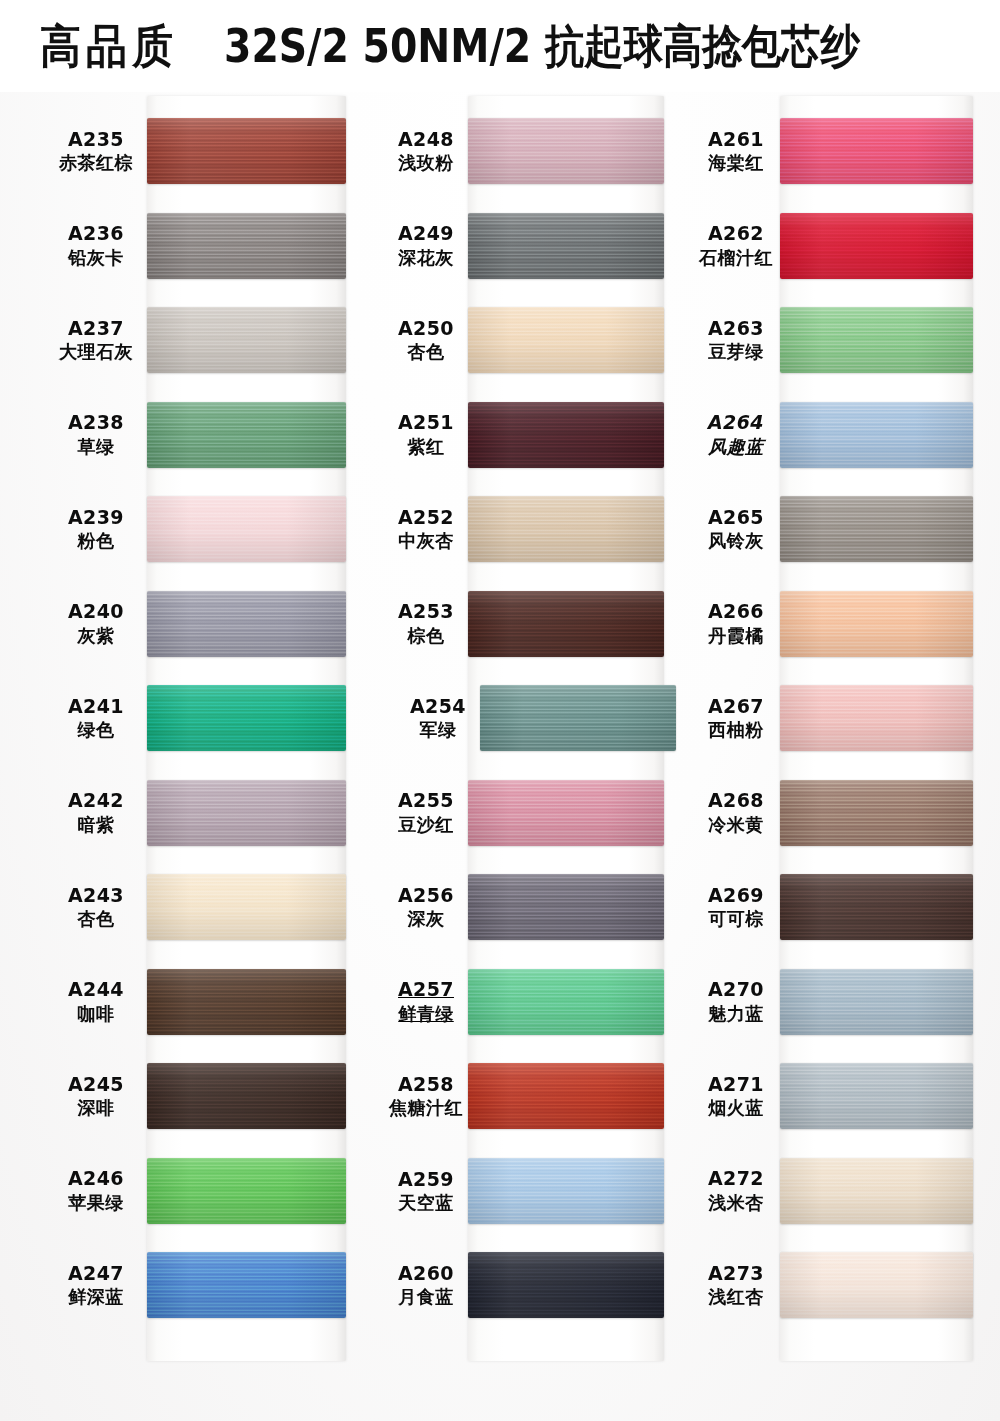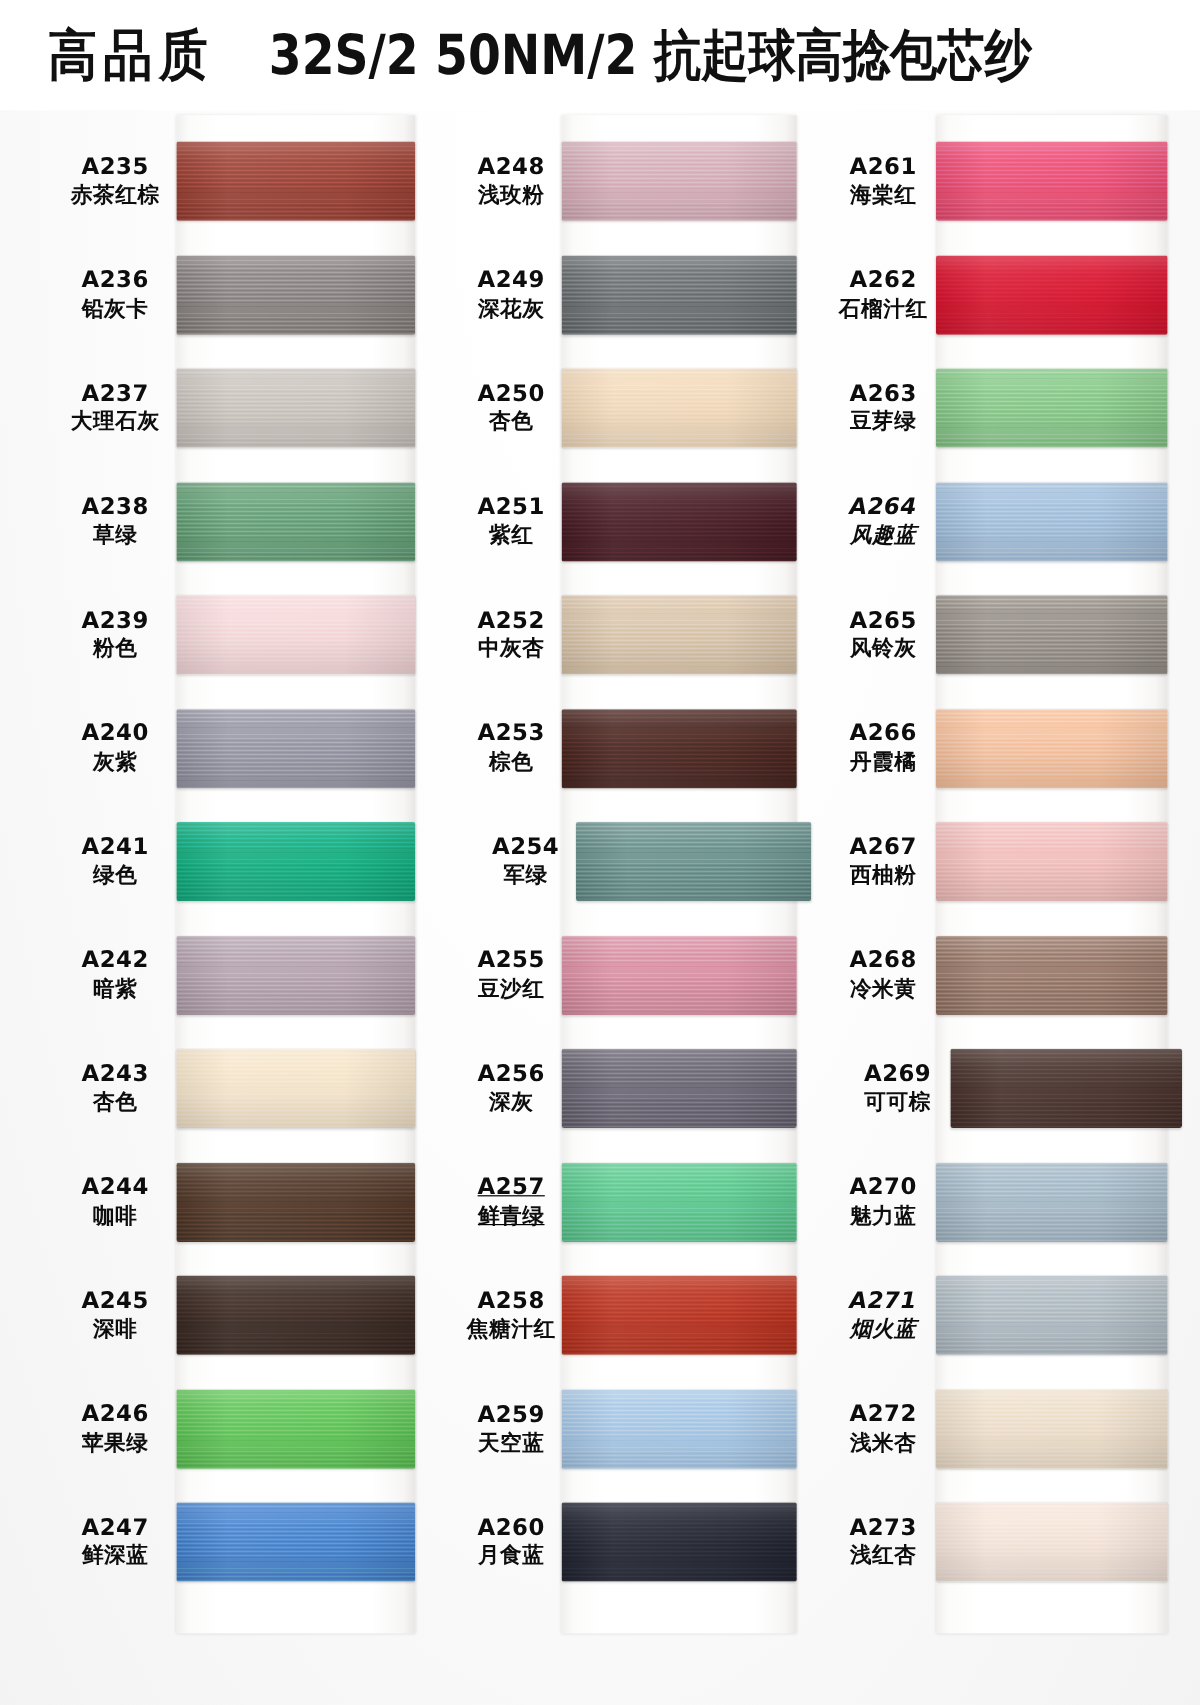--- a/index.html
+++ b/index.html
@@ -551,21 +551,21 @@
           <div class="label">
             <span class="code">A268</span>
             <span class="cname">冷米黄</span>
           </div>
           <div class="yarn" title="A268 冷米黄" style="height: 66px; position: absolute; left: 92px; top: 0px;">
             <div class="base" style="background: rgb(155, 124, 109);"></div>
             <div class="threads"></div>
             <div class="sheen"></div>
           </div>
         </div>
-        <div class="swatch-row" style="position: absolute; top: 778px; left: 12px; height: 66px;">
+        <div class="swatch-row" style="position: absolute; top: 778px; left: 0px; height: 66px;">
           <div class="label">
             <span class="code">A269</span>
             <span class="cname">可可棕</span>
           </div>
           <div class="yarn" title="A269 可可棕" style="height: 66px; position: absolute; left: 92px; top: 0px;">
             <div class="base" style="background: rgb(74, 52, 47);"></div>
             <div class="threads"></div>
             <div class="sheen"></div>
           </div>
         </div>
@@ -573,21 +573,21 @@
           <div class="label">
             <span class="code">A270</span>
             <span class="cname">魅力蓝</span>
           </div>
           <div class="yarn" title="A270 魅力蓝" style="height: 66px; position: absolute; left: 92px; top: 0px;">
             <div class="base" style="background: rgb(168, 188, 202);"></div>
             <div class="threads"></div>
             <div class="sheen"></div>
           </div>
         </div>
-        <div class="swatch-row" style="position: absolute; top: 967px; left: 0px; height: 66px; font-style: italic;">
+        <div class="swatch-row" style="position: absolute; top: 967px; left: 0px; height: 66px;">
           <div class="label">
             <span class="code">A271</span>
             <span class="cname">烟火蓝</span>
           </div>
           <div class="yarn" title="A271 烟火蓝" style="height: 66px; position: absolute; left: 92px; top: 0px;">
             <div class="base" style="background: rgb(179, 190, 198);"></div>
             <div class="threads"></div>
             <div class="sheen"></div>
           </div>
         </div>

